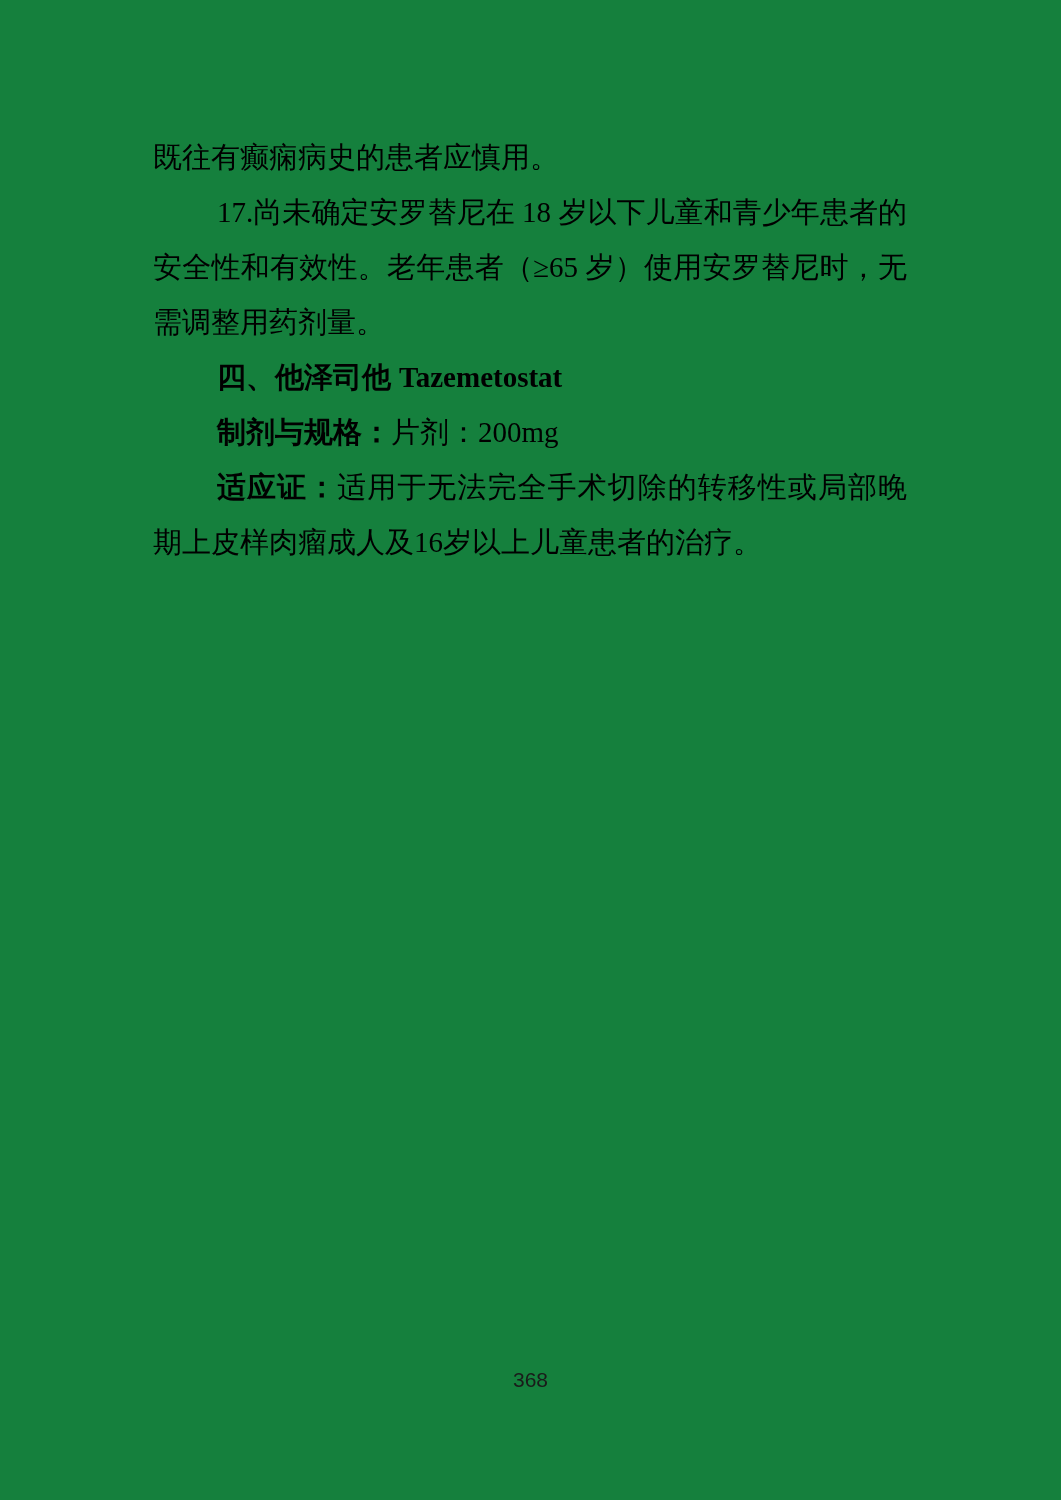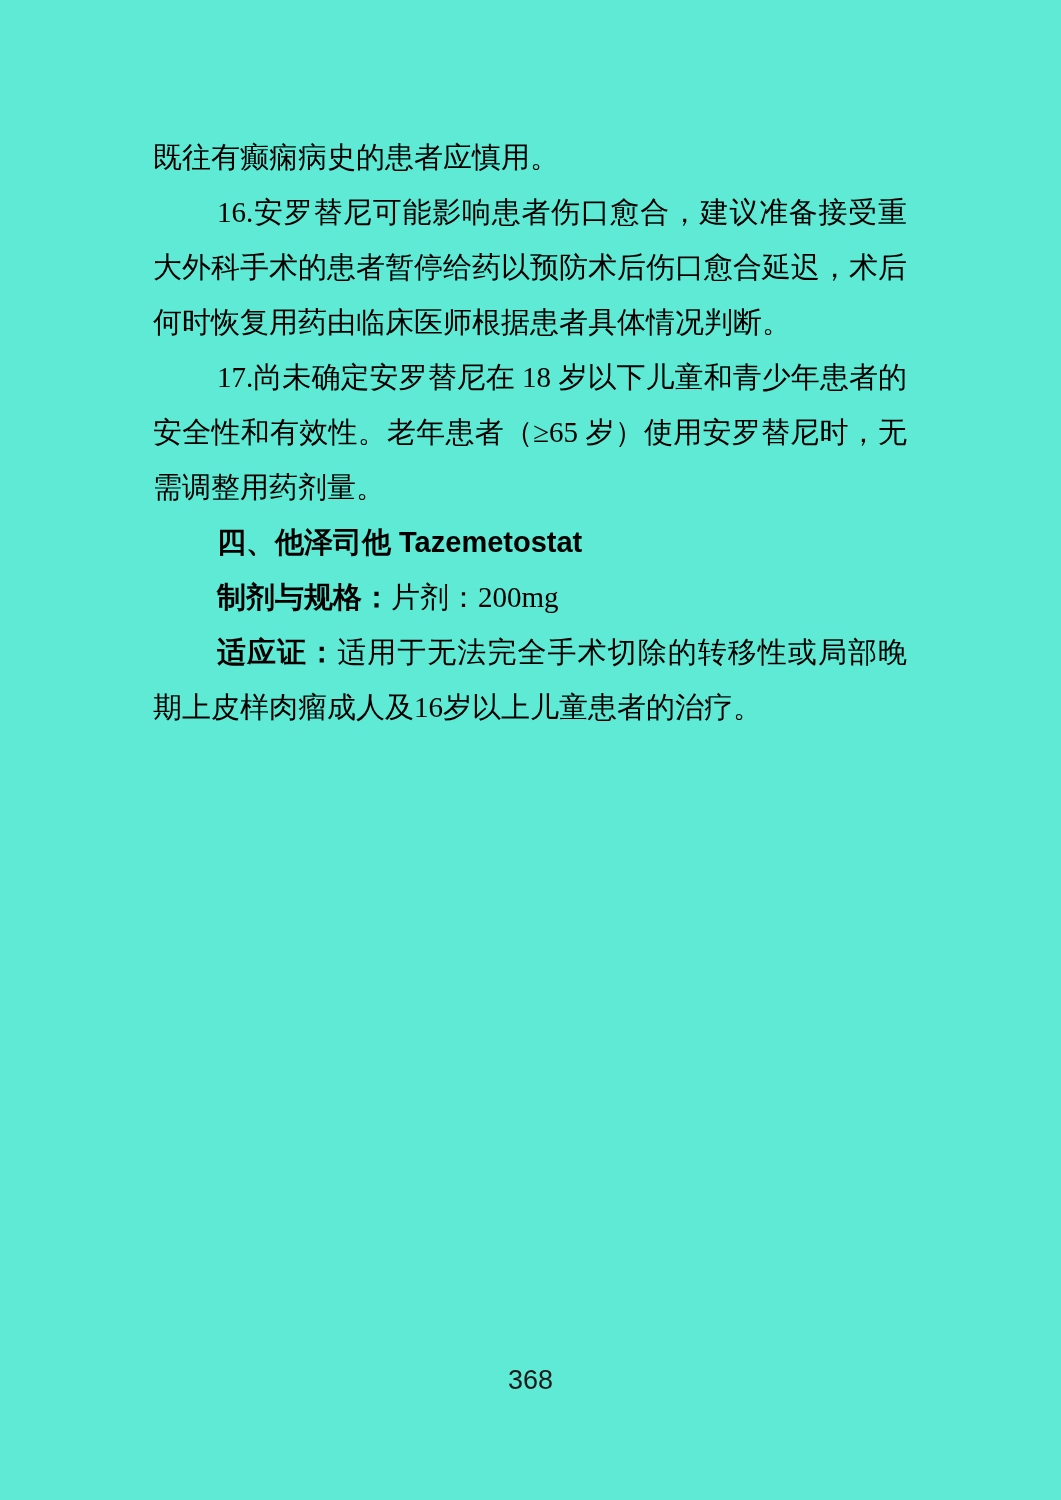--- a/index.html
+++ b/index.html
@@ -4,21 +4,21 @@
 <style>
   html, body {
     margin: 0;
     padding: 0;
     background: #ffffff;
   }
   .page {
     position: relative;
     width: 1061px;
     height: 1500px;
-    background: #5eead4;
+    background: #15803d;
     color: #000000;
     overflow: hidden;
   }
   .content {
     position: absolute;
     left: 153px;
     top: 130px;
     width: 754px;
   }
   .para {
@@ -32,49 +32,48 @@
     word-break: break-all;
   }
   .para.indent {
     text-indent: 64px;
   }
   .section-heading {
     font-weight: bold;
     font-family: "Liberation Sans", "DejaVu Sans", sans-serif;
   }
   .section-heading .latin {
-    font-family: Liberation Sans, sans-serif;
+    font-family: Liberation Serif, serif;
     font-weight: bold;
   }
   .field-label {
     font-weight: bold;
     font-family: Liberation Sans, sans-serif;
   }
   .page-footer {
     position: absolute;
     left: 0;
     right: 0;
     top: 1368px;
     text-align: center;
     font-family: "Liberation Sans", "DejaVu Sans", sans-serif;
-    font-size: 27px;
+    font-size: 21px;
     line-height: 24px;
     color: #1a1a1a;
   }
 </style>
 </head>
 <body>
 
 <div class="page">
   <div class="content">
 
     <p class="para">既往有癫痫病史的患者应慎用。</p>
 
 
-    <p class="para indent">16.安罗替尼可能影响患者伤口愈合，建议准备接受重大外科手术的患者暂停给药以预防术后伤口愈合延迟，术后何时恢复用药由临床医师根据患者具体情况判断。</p>
 
     <p class="para indent">17.尚未确定安罗替尼在 18 岁以下儿童和青少年患者的安全性和有效性。老年患者（≥65 岁）使用安罗替尼时，无需调整用药剂量。</p>
 
 
 
     <p class="para indent section-heading"><span>四、他泽司他 </span><span class="latin">Tazemetostat</span></p>
 
     <p class="para indent"><span class="field-label">制剂与规格：</span><span>片剂：200mg</span></p>
 
     <p class="para indent"><span class="field-label">适应证：</span><span>适用于无法完全手术切除的转移性或局部晚期上皮样肉瘤成人及16岁以上儿童患者的治疗。</span></p>

